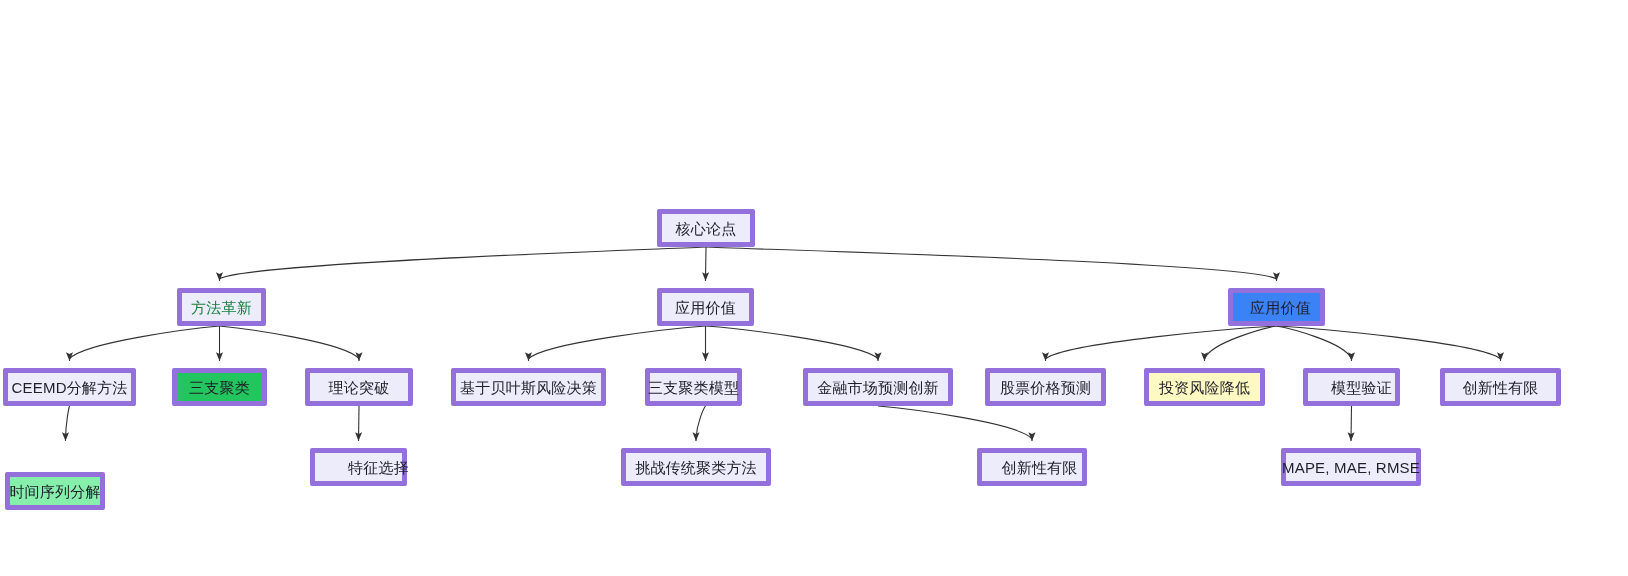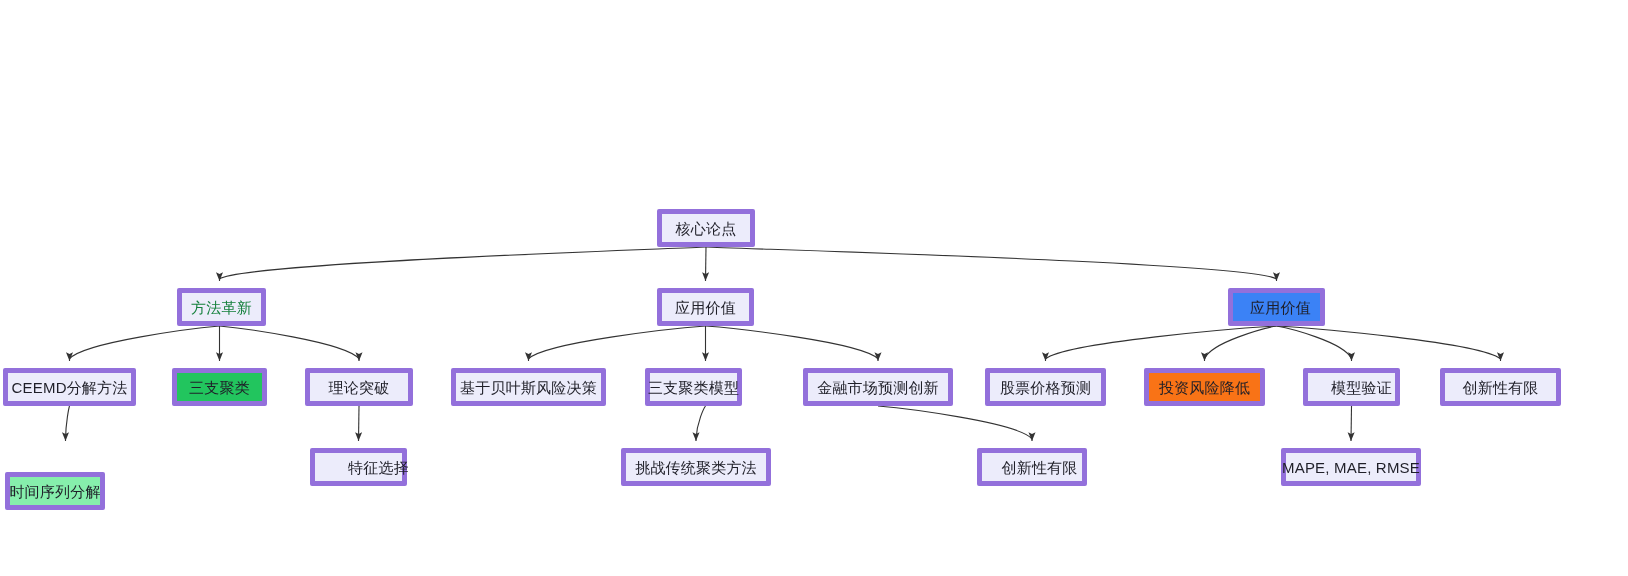--- a/index.html
+++ b/index.html
@@ -99,21 +99,21 @@
       </div>
       <div class="node" style="left: 645px; top: 368px; width: 97px; height: 38px; background: rgb(236, 236, 251); border-color: rgb(147, 112, 219); color: rgb(31, 31, 40);">
         <span class="node-label">三支聚类模型</span>
       </div>
       <div class="node" style="left: 803px; top: 368px; width: 150px; height: 38px; background: rgb(236, 236, 251); border-color: rgb(147, 112, 219); color: rgb(31, 31, 40);">
         <span class="node-label">金融市场预测创新</span>
       </div>
       <div class="node" style="left: 985px; top: 368px; width: 121px; height: 38px; background: rgb(236, 236, 251); border-color: rgb(147, 112, 219); color: rgb(31, 31, 40);">
         <span class="node-label">股票价格预测</span>
       </div>
-      <div class="node" style="left: 1144px; top: 368px; width: 121px; height: 38px; background: #f97316; border-color: rgb(147, 112, 219); color: rgb(31, 31, 40);">
+      <div class="node" style="left: 1144px; top: 368px; width: 121px; height: 38px; background: #fef9c3; border-color: rgb(147, 112, 219); color: rgb(31, 31, 40);">
         <span class="node-label">投资风险降低</span>
       </div>
       <div class="node" style="left: 1303px; top: 368px; width: 97px; height: 38px; background: rgb(236, 236, 251); border-color: rgb(147, 112, 219); color: rgb(31, 31, 40); padding-left: 20px;">
         <span class="node-label">模型验证</span>
       </div>
       <div class="node" style="left: 1440px; top: 368px; width: 121px; height: 38px; background: rgb(236, 236, 251); border-color: rgb(147, 112, 219); color: rgb(31, 31, 40);">
         <span class="node-label">创新性有限</span>
       </div>
       <div class="node" style="left: 5px; top: 472px; width: 100px; height: 38px; background: #86efac; border-color: rgb(147, 112, 219); color: rgb(31, 31, 40);">
         <span class="node-label">时间序列分解</span>

